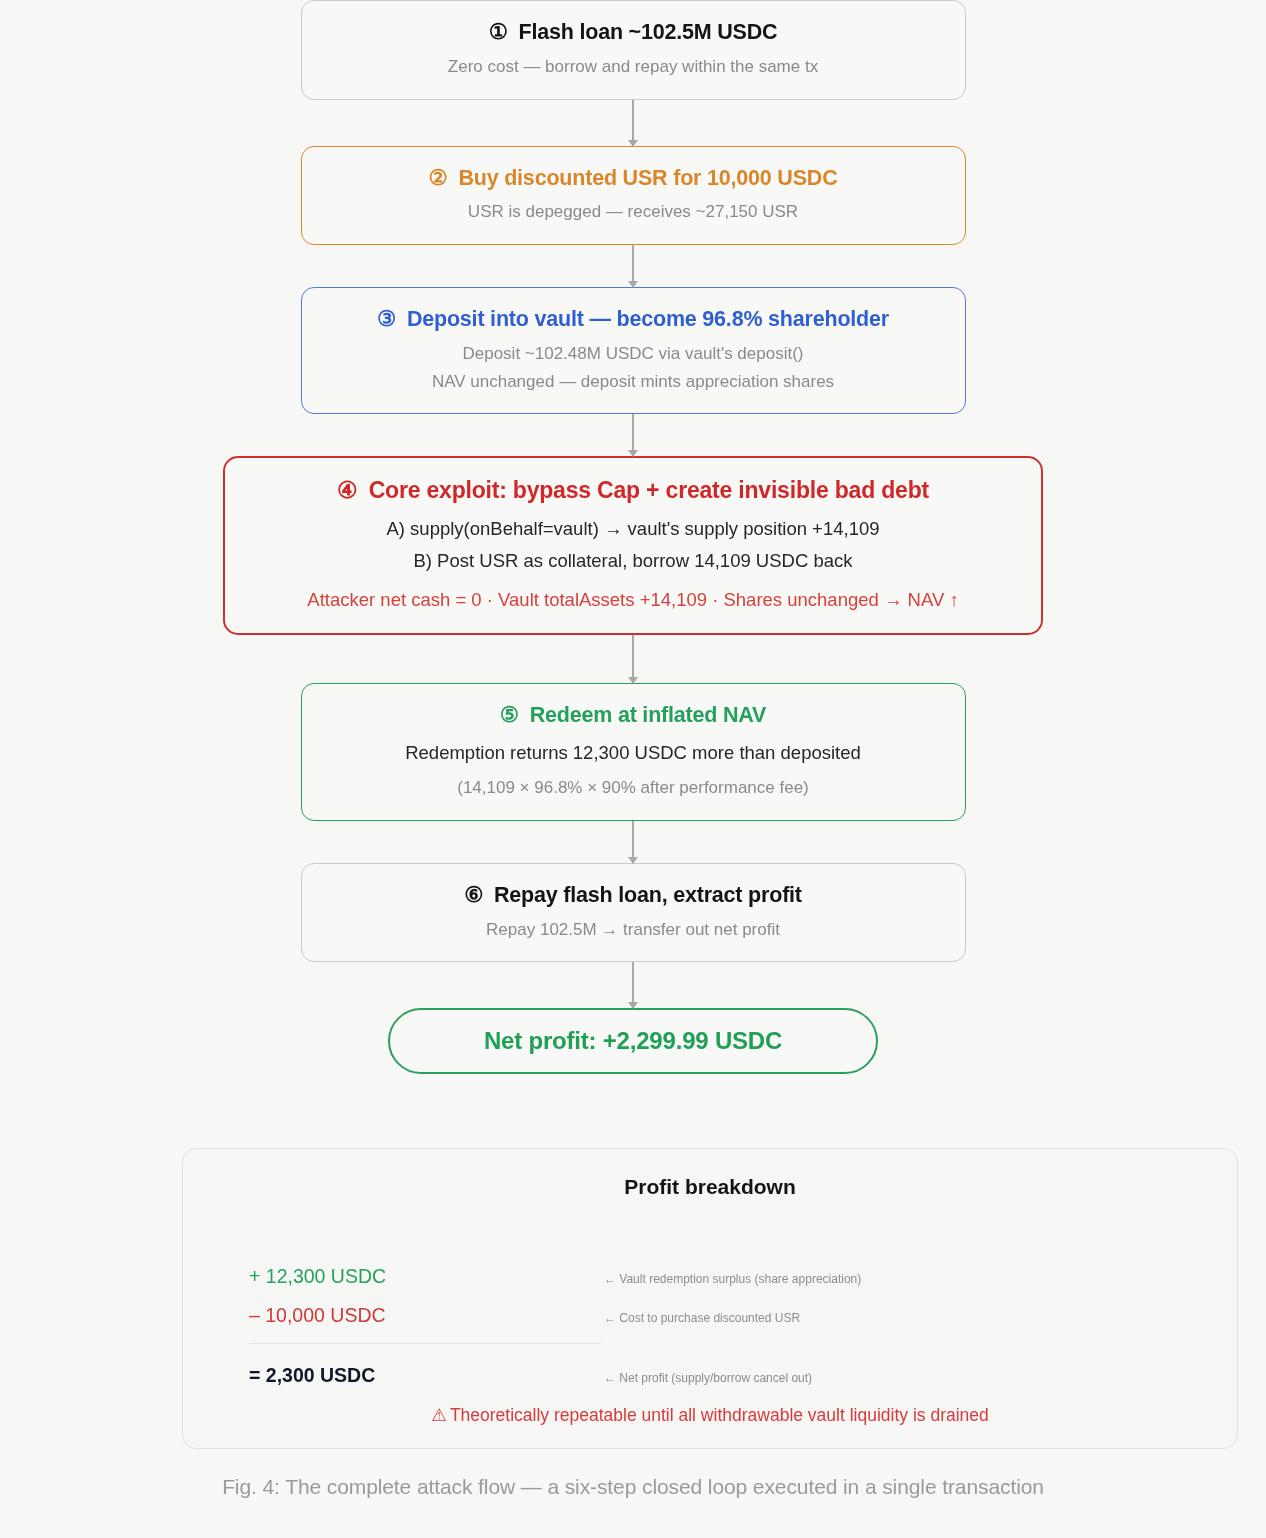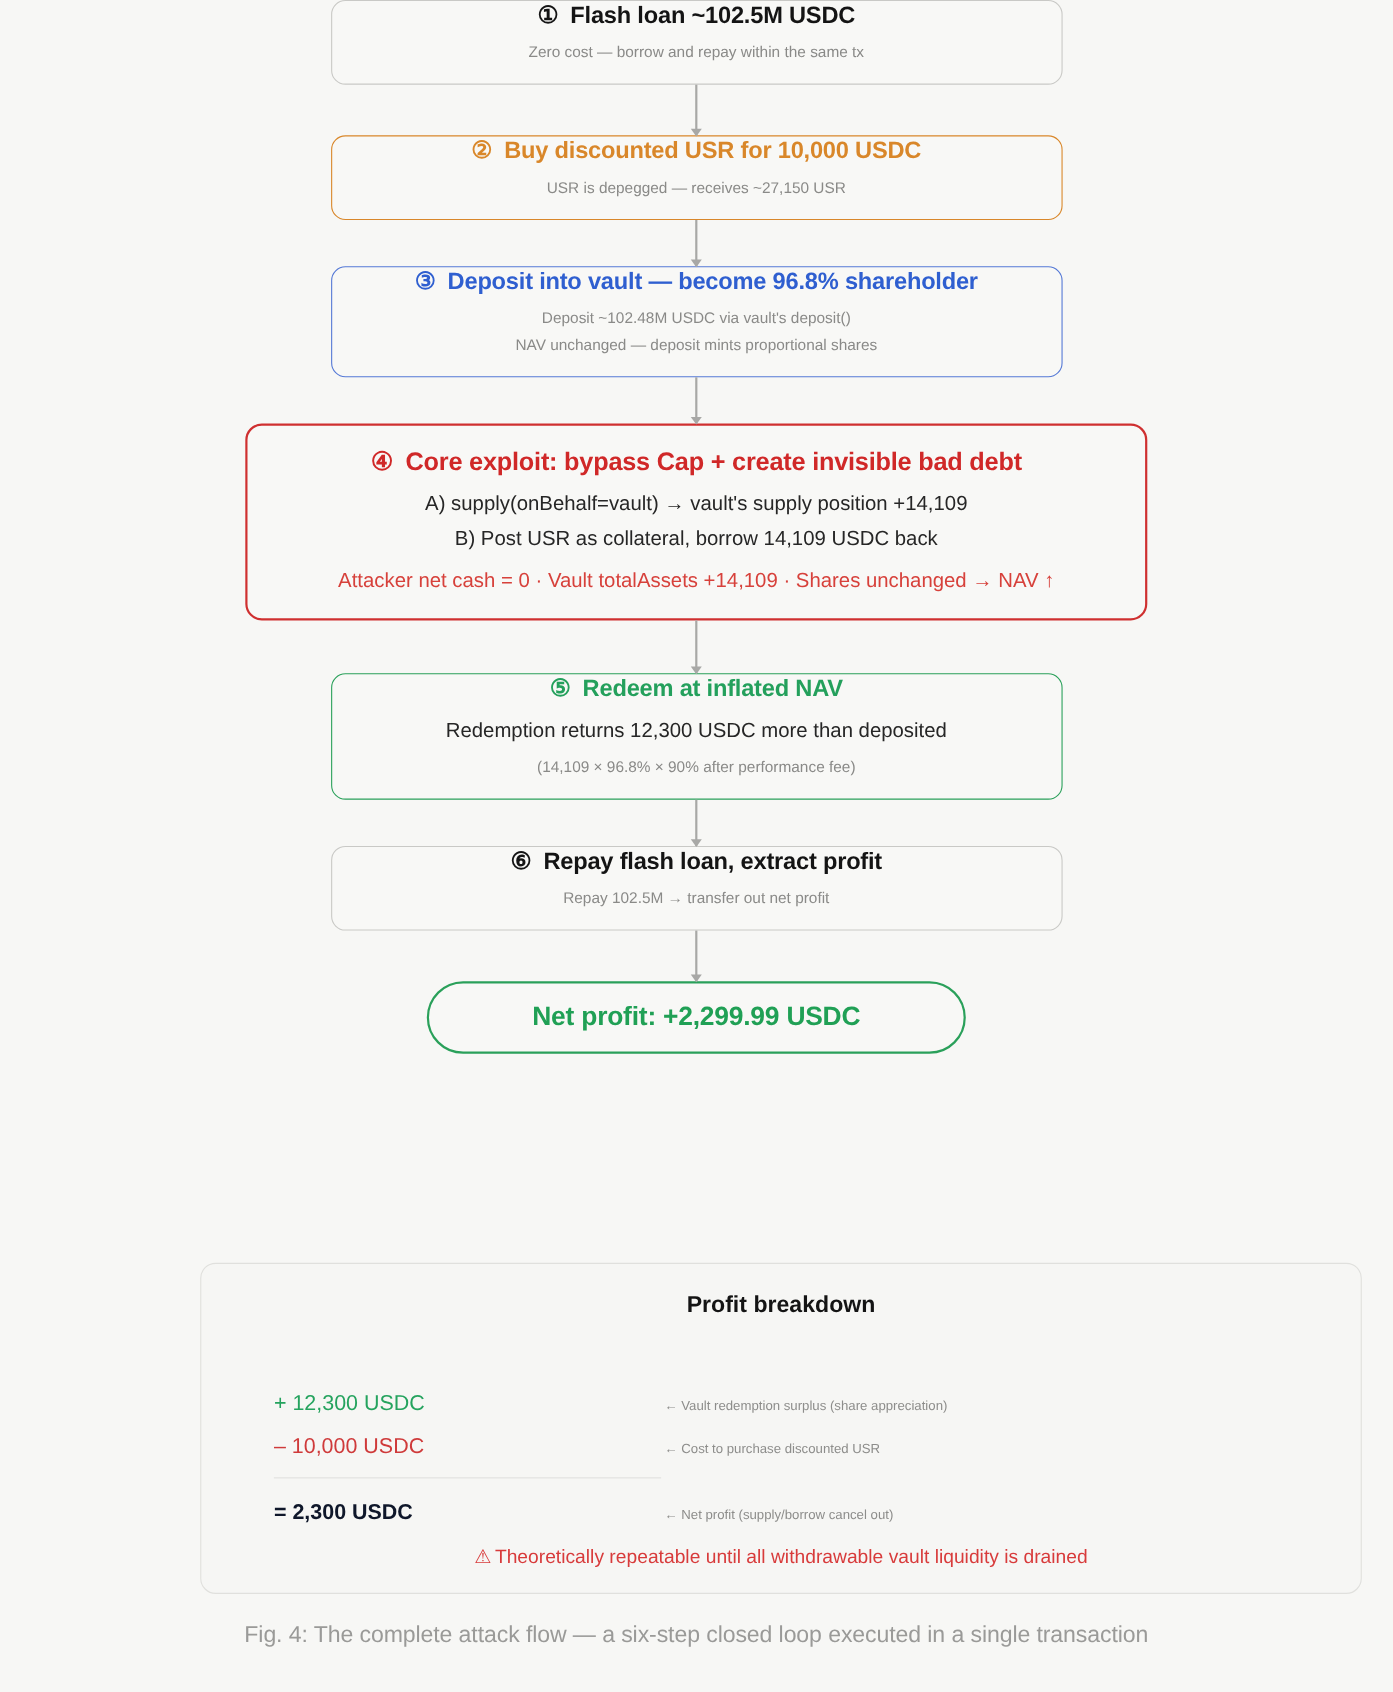--- a/index.html
+++ b/index.html
@@ -32,35 +32,35 @@
     align-items: center;
   }
 
   
   .node {
     box-sizing: border-box;
     background: #f8f8f6;
     border: 1.6px solid #c9c9c6;
     border-radius: 13px;
     text-align: center;
-    padding: 0 24px 19px 24px;
+    padding: 18px 24px 19px 24px;
   }
   .node.w-narrow { width: 665px; }
   .node.w-wide   { width: 820px; }
 
   .node .title {
     font-size: 21.5px;
     font-weight: bold;
     letter-spacing: -0.2px;
     line-height: 1.25;
     color: #141414;
     white-space: nowrap;
   }
   .node .sub {
-    font-size: 14px;
+    font-size: 17px;
     color: #8a8a88;
     line-height: 1.45;
     margin-top: 9px;
     white-space: nowrap;
   }
   .node .sub + .sub { margin-top: 3px; }
   .node .body {
     font-size: 18.5px;
     color: #262626;
     line-height: 1.45;
@@ -239,21 +239,21 @@
       <div class="line"></div>
       <div class="head"></div>
     </div>
 
     <div class="node w-narrow blue">
       <div class="title">
         <span style="margin-right: 5px;">③</span>
         <span>Deposit into vault — become 96.8% shareholder</span>
       </div>
       <div class="sub">Deposit ~102.48M USDC via vault's deposit()</div>
-      <div class="sub">NAV unchanged — deposit mints proportional shares</div>
+      <div class="sub">NAV unchanged — deposit mints appreciation shares</div>
     </div>
 
     <div class="connector c-h3">
       <div class="line"></div>
       <div class="head"></div>
     </div>
 
     <div class="node w-wide red">
       <div class="title">
         <span style="margin-right: 5px;">④</span>

